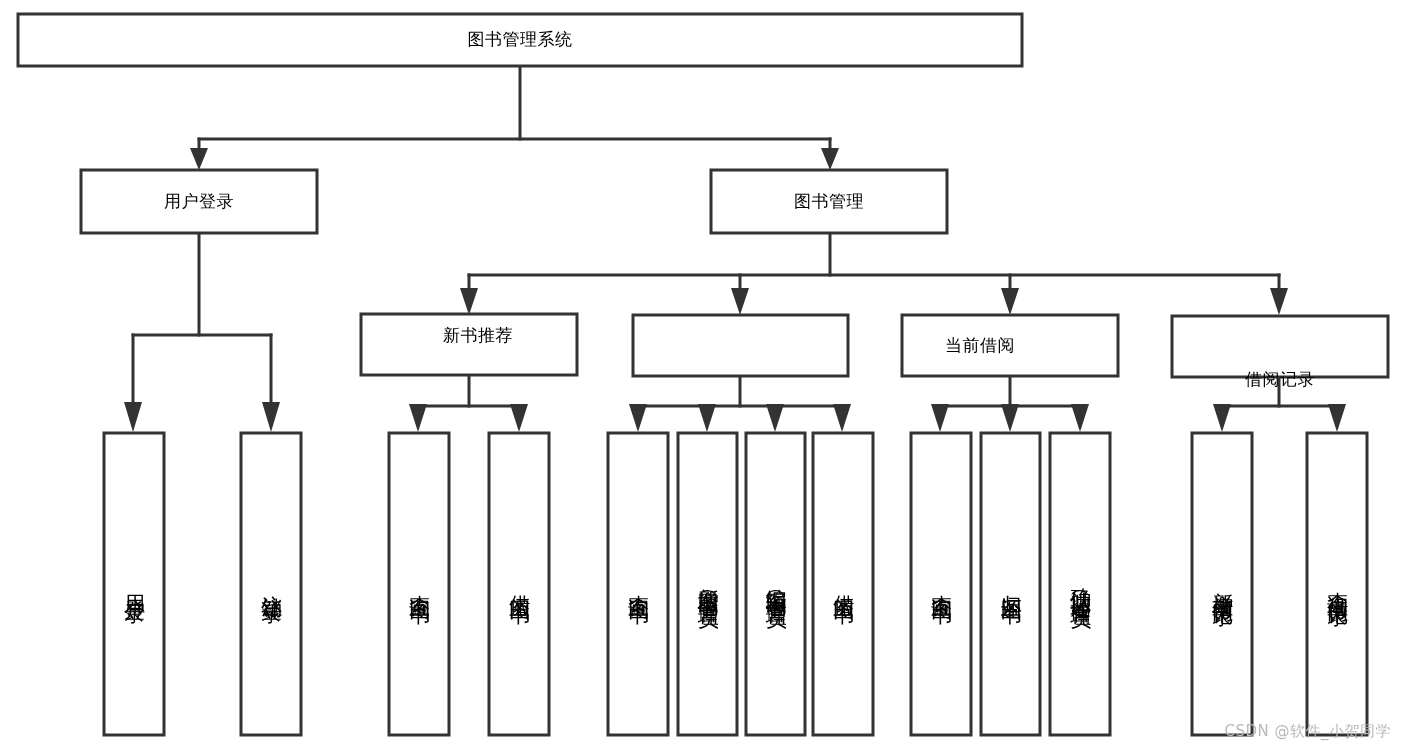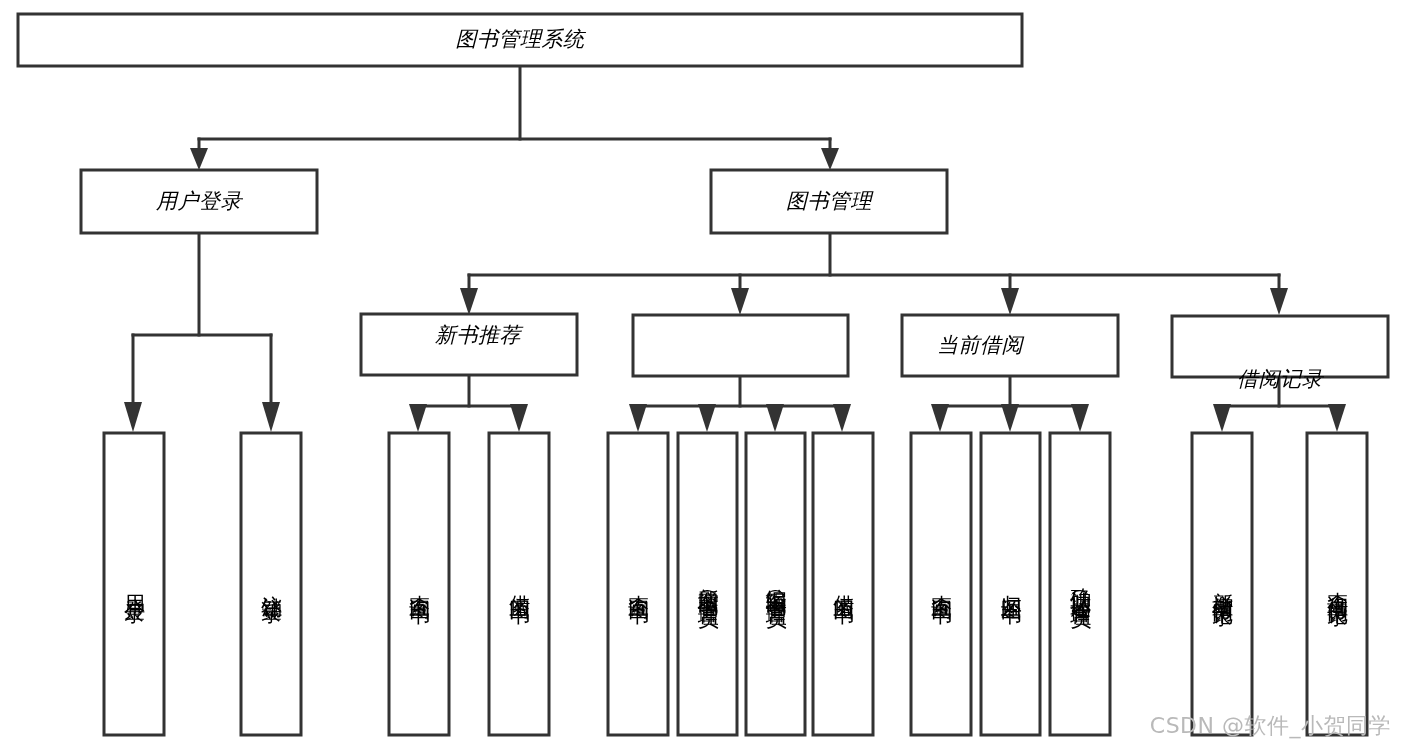--- a/index.html
+++ b/index.html
@@ -47,35 +47,34 @@
     align-items: center;
     justify-content: center;
     color: #000000;
     font-family: "DejaVu Sans", "Liberation Sans", sans-serif;
     line-height: 1.12;
     pointer-events: none;
     box-sizing: border-box;
   }
   .node-label.horizontal {
     writing-mode: horizontal-tb;
-    font-size: 21px;
+    font-size: 17px;
     letter-spacing: 0.5px;
-    font-style: italic;
   }
   .node-label.vertical {
     writing-mode: vertical-rl;
     text-orientation: upright;
     font-size: 21px;
     letter-spacing: 3px;
   }
   .watermark {
     position: absolute;
     right: 14px;
     bottom: 6px;
-    font-size: 22px;
+    font-size: 15px;
     color: #b9b9b9;
     font-family: "DejaVu Sans", "Liberation Sans", sans-serif;
     white-space: nowrap;
     letter-spacing: 0.5px;
   }
 </style>
 </head>
 <body>
 
 <div id="diagram-root">

